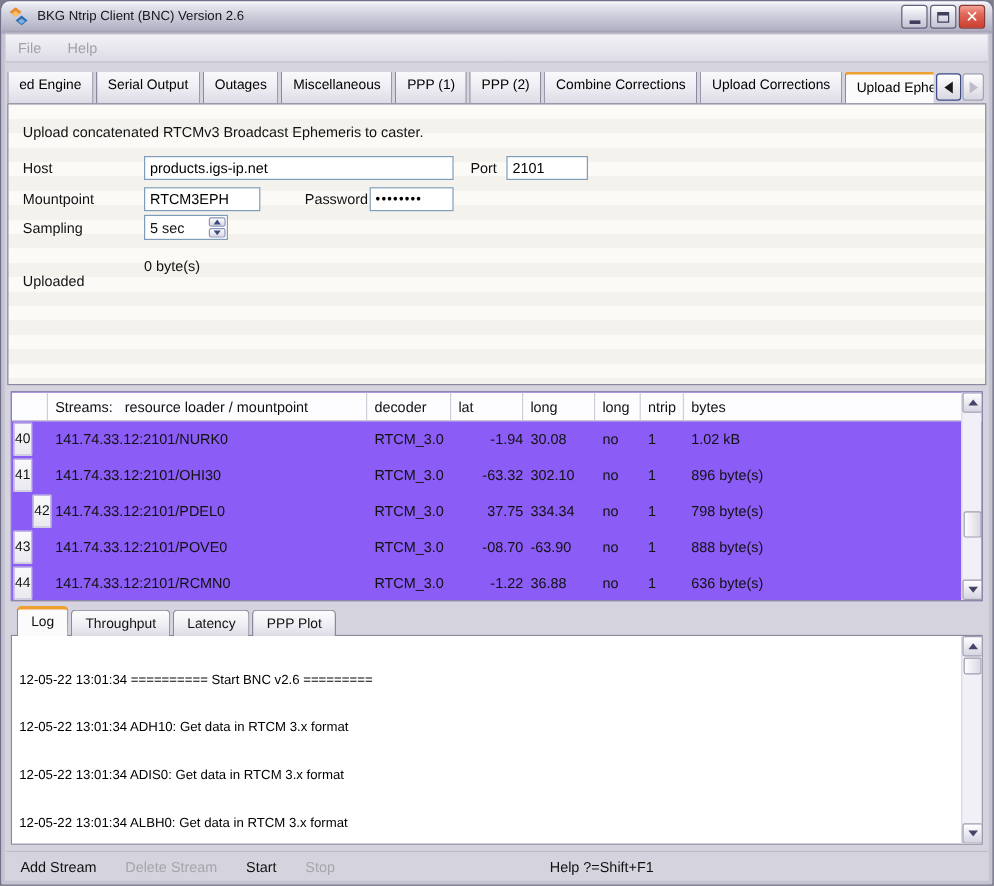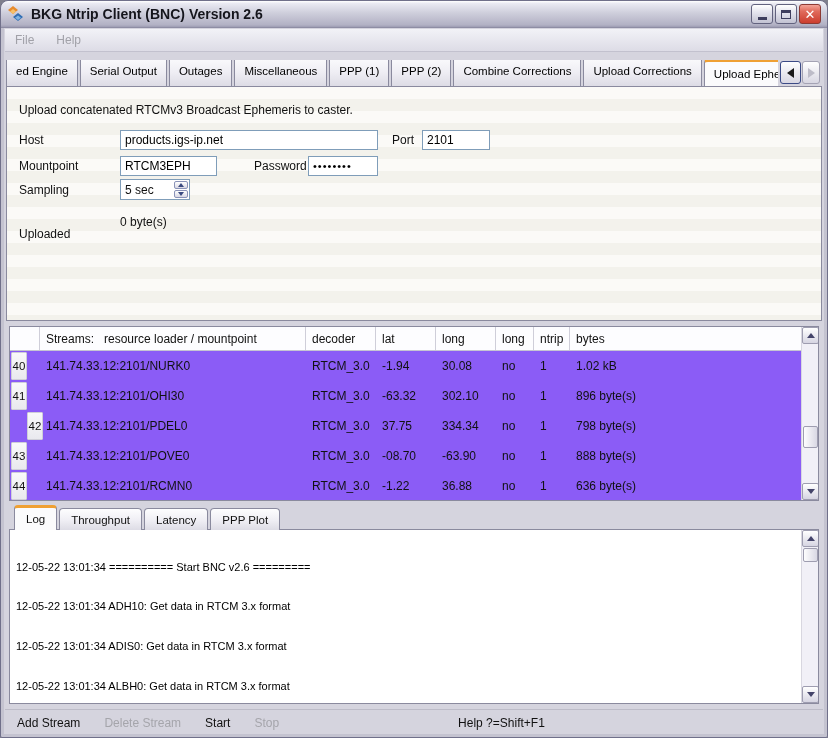--- a/index.html
+++ b/index.html
@@ -18,21 +18,21 @@
 
   
   .titlebar {
     position:absolute; top:0; left:0; right:0; height:27px;
     background:linear-gradient(180deg,#ffffff 0%,#e9e9f2 10%,#cfcfdc 45%,#b2b1c4 92%,#9d9cb2 100%);
     border-bottom:1px solid #8e8da4;
     border-radius:7px 7px 0 0;
     display:flex; align-items:center; padding:0 6px 0 7px;
   }
   .title-icon { width:18px; height:16px; margin-right:5px; flex:0 0 auto; }
-  .title-text { font-weight:bold; font-size:14px; color:#15151c; white-space:nowrap; }
+  .title-text { font-weight:normal; font-size:11px; color:#15151c; white-space:nowrap; }
   .win-buttons { margin-left:auto; display:flex; gap:2px; }
   .win-btn {
     width:22px; height:20px; border-radius:3px;
     border:1px solid #62627e;
     background:linear-gradient(180deg,#ffffff 0%,#e4e4ee 40%,#c2c2d2 100%);
     display:flex; align-items:center; justify-content:center;
     position:relative;
   }
   .win-btn.close {
     border:1px solid #8c3a34;
@@ -104,21 +104,21 @@
     position:absolute; top:325px; left:8px; right:8px; height:175px;
     border:1px solid #8a8a9e; background:#8b5cf6; overflow:hidden;
   }
   .thead { display:flex; height:24px; background:#fdfdff; border-bottom:1px solid #c6c5d2; }
   .th { display:flex; align-items:center; padding-left:6px; border-right:1px solid #cfced9; white-space:pre; font-size:12px; }
   .trow { display:flex; height:30px; align-items:center; }
   .td { padding-left:6px; white-space:nowrap; overflow:hidden; font-size:12px; }
   .col-num   { width:30px; flex:0 0 auto; }
   .col-mount { width:266px; flex:0 0 auto; }
   .col-dec   { width:70px; flex:0 0 auto; }
-  .col-lat   { width:60px; flex:0 0 auto; }
+  .col-lat   { width:60px; flex:0 0 auto;text-align:right; }
   .col-long  { width:60px; flex:0 0 auto; }
   .col-nmea  { width:38px; flex:0 0 auto; }
   .col-ntrip { width:36px; flex:0 0 auto; }
   .col-bytes { flex:1; border-right:none; }
   .rownum {
     width:16px; height:28px; margin:1px; flex:0 0 auto;
     background:linear-gradient(180deg,#f9f9fa,#e9e9ee);
     border:1px solid #cfcfd8; border-radius:1px;
     display:flex; align-items:center; justify-content:center; font-size:11.5px;
   }

